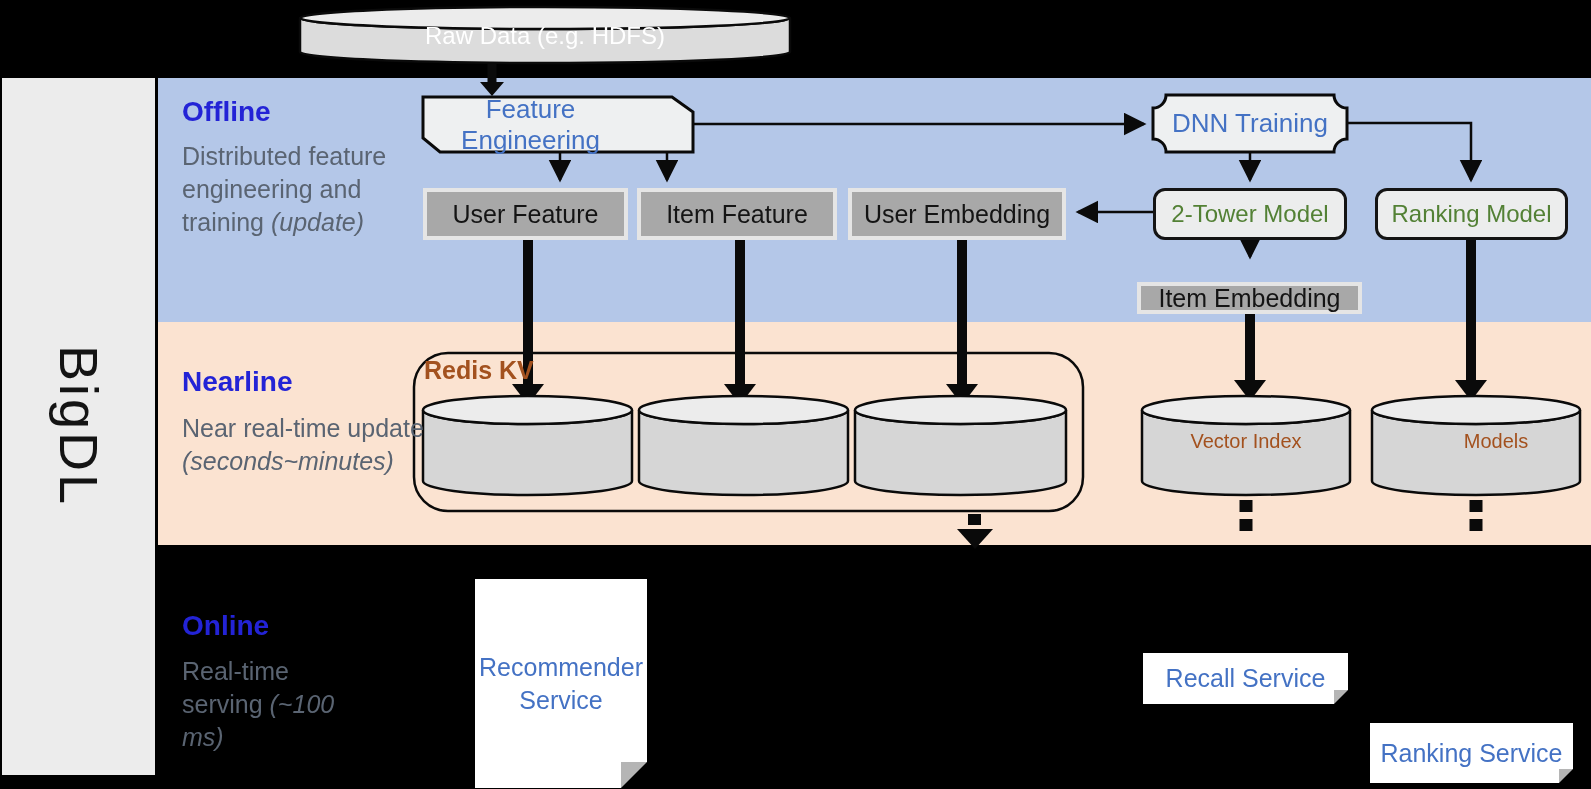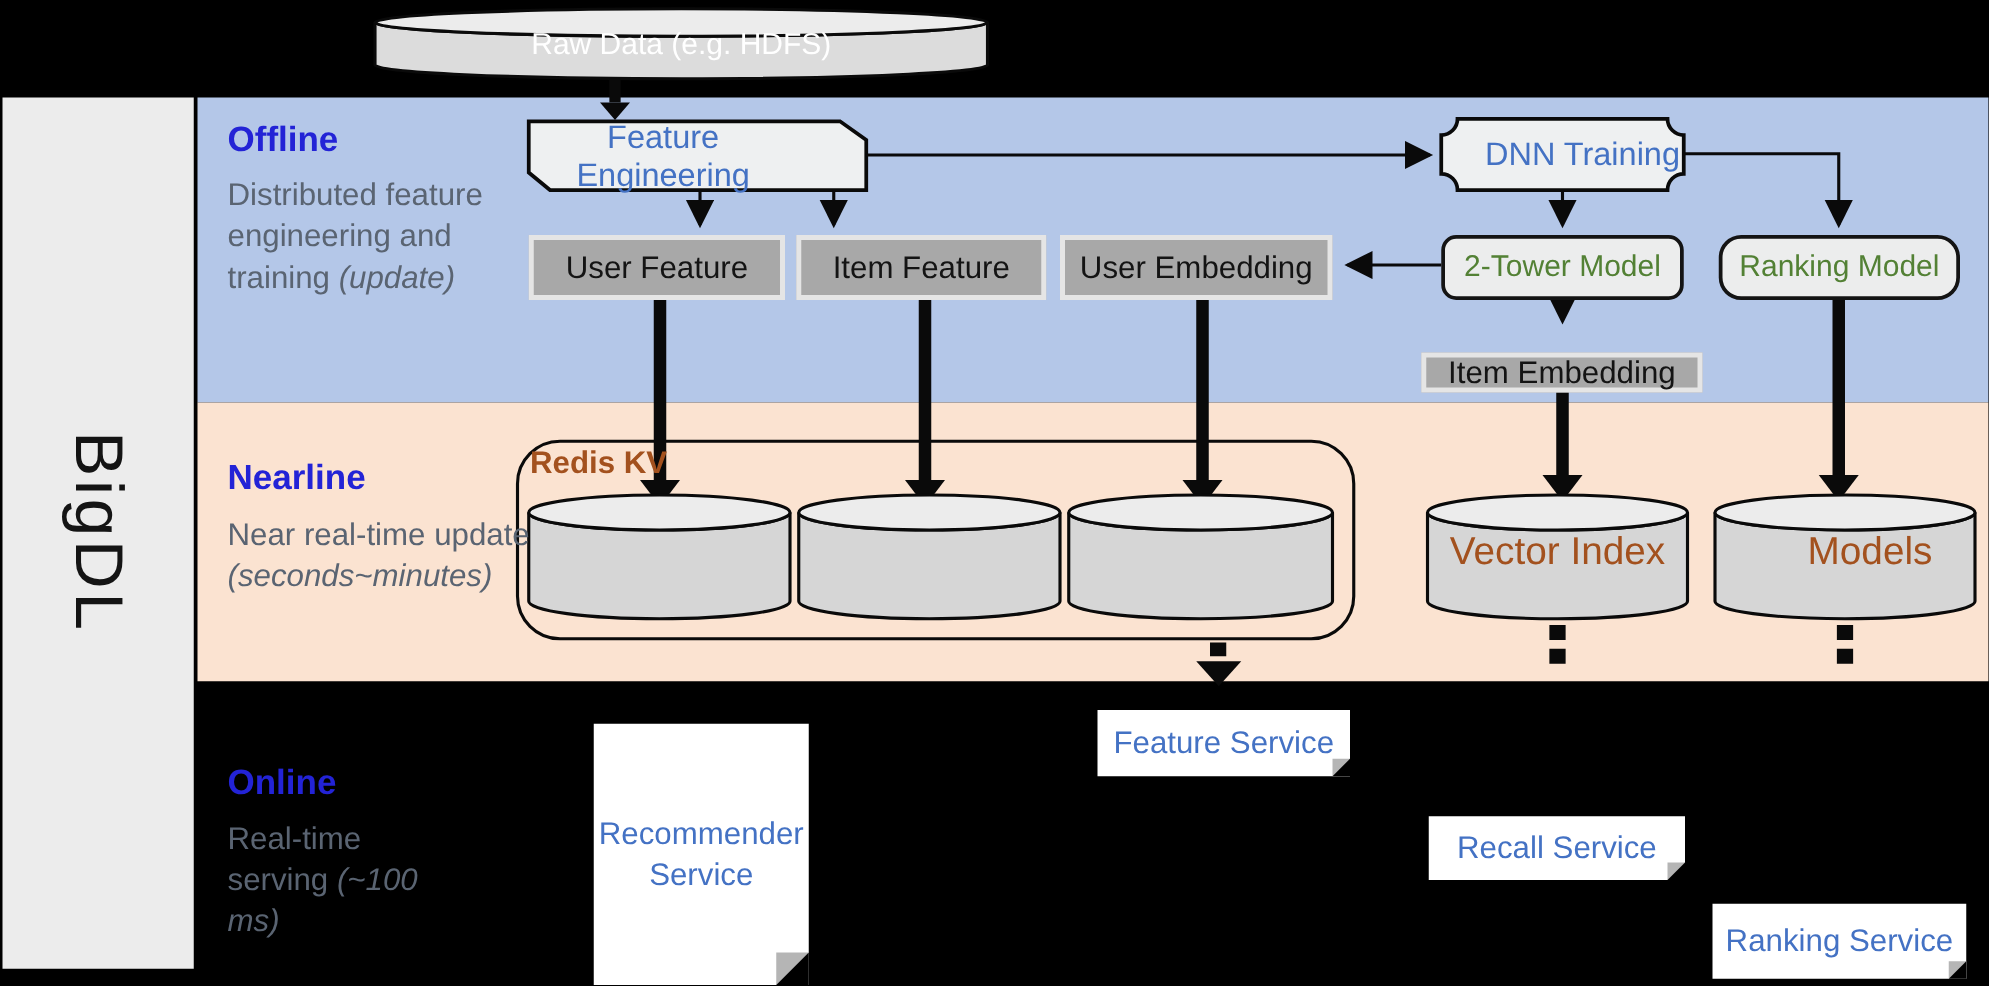--- a/index.html
+++ b/index.html
@@ -15,21 +15,21 @@
   .node{position:absolute;display:flex;align-items:center;justify-content:center;
         text-align:center;box-sizing:border-box;}
   .gray{background:#a8a8a8;border:4px solid #e5e5e5;color:#141414;font-size:25px;}
   .lightround{background:#eceded;border:3px solid #141414;border-radius:12px;
               color:#538135;font-size:24px;}
   .shape-label{position:absolute;display:flex;align-items:center;justify-content:center;
                font-size:26px;color:#4472c4;text-align:center;}
   .raw-label{position:absolute;display:flex;align-items:center;justify-content:center;
              font-size:24px;color:#ffffff;}
   .cyl-label{position:absolute;display:flex;align-items:center;justify-content:center;
-             font-size:31px;color:#a3511e;}
+             font-size:20px;color:#a3511e;}
   .redis-label{position:absolute;font-size:25px;font-weight:600;color:#a3511e;}
   .svc{position:absolute;background:#ffffff;color:#4472c4;display:flex;align-items:center;
        justify-content:center;font-size:25px;text-align:center;line-height:33px;}
   .svc::after{content:"";position:absolute;right:0;bottom:0;width:0;height:0;
               border-top:14px solid #b5b5b5;border-right:14px solid #000;}
   .svc.bigcurl::after{border-top-width:26px;border-right-width:26px;}
   .lane-label{position:absolute;font-size:28px;font-weight:600;color:#2323d6;}
   .lane-desc{position:absolute;font-size:25px;line-height:33px;color:#5a6472;}
   .lane-desc em{font-style:italic;}
 </style>
@@ -128,35 +128,34 @@
       <rect x="1469.5" y="519" width="13" height="12" fill="#0a0a0a"></rect>
     </g>
     <g>
       <rect x="968" y="514" width="13" height="11" fill="#0a0a0a"></rect>
       <polygon points="957,529 993,529 975,549" fill="#0a0a0a"></polygon>
     </g>
   </svg>
 
   <div class="raw-label" style="left:300px;top:20px;width:490px;height:32px;">Raw Data (e.g. HDFS)</div>
   <div class="shape-label" style="left:423px;top:97px;width:215px;height:55px;">Feature Engineering</div>
-  <div class="shape-label" style="left:1153px;top:95px;width:194px;height:57px;padding-left:16px;">DNN Training</div>
+  <div class="shape-label" style="left:1153px;top:95px;width:194px;height:57px;">DNN Training</div>
 
   <div class="node gray" style="left:423px;top:188px;width:205px;height:52px;">User Feature</div>
   <div class="node gray" style="left:637px;top:188px;width:200px;height:52px;">Item Feature</div>
   <div class="node gray" style="left:848px;top:188px;width:218px;height:52px;">User Embedding</div>
   <div class="node lightround" style="left:1153px;top:188px;width:194px;height:52px;">2-Tower Model</div>
-  <div class="node lightround" style="left:1375px;top:188px;width:193px;height:52px;border-radius:18px;">Ranking Model</div>
+  <div class="node lightround" style="left:1375px;top:188px;width:193px;height:52px;">Ranking Model</div>
   <div class="node gray" style="left:1137px;top:282px;width:225px;height:32px;">Item Embedding</div>
 
   <div class="redis-label" style="left:424px;top:356px;">Redis KV</div>
   <div class="cyl-label" style="left:1142px;top:420px;width:208px;height:42px;">Vector Index</div>
   <div class="cyl-label" style="left:1372px;top:420px;width:208px;height:42px;margin-left:20px;">Models</div>
 
   <div class="svc bigcurl" style="left:475px;top:579px;width:172px;height:209px;">Recommender Service</div>
-  <div class="svc" style="left:878px;top:568px;width:202px;height:53px;">Feature Service</div>
   <div class="svc" style="left:1143px;top:653px;width:205px;height:51px;">Recall Service</div>
   <div class="svc" style="left:1370px;top:723px;width:203px;height:60px;">Ranking Service</div>
 
   <div class="lane-label" style="left:182px;top:96px;">Offline</div>
   <div class="lane-desc" style="left:182px;top:140px;width:222px;"><span>Distributed feature engineering and training</span>
        <em>(update)</em></div>
 
   <div class="lane-label" style="left:182px;top:366px;">Nearline</div>
   <div class="lane-desc" style="left:182px;top:412px;width:252px;"><span>Near real-time update</span>
        <em>(seconds~minutes)</em></div>

